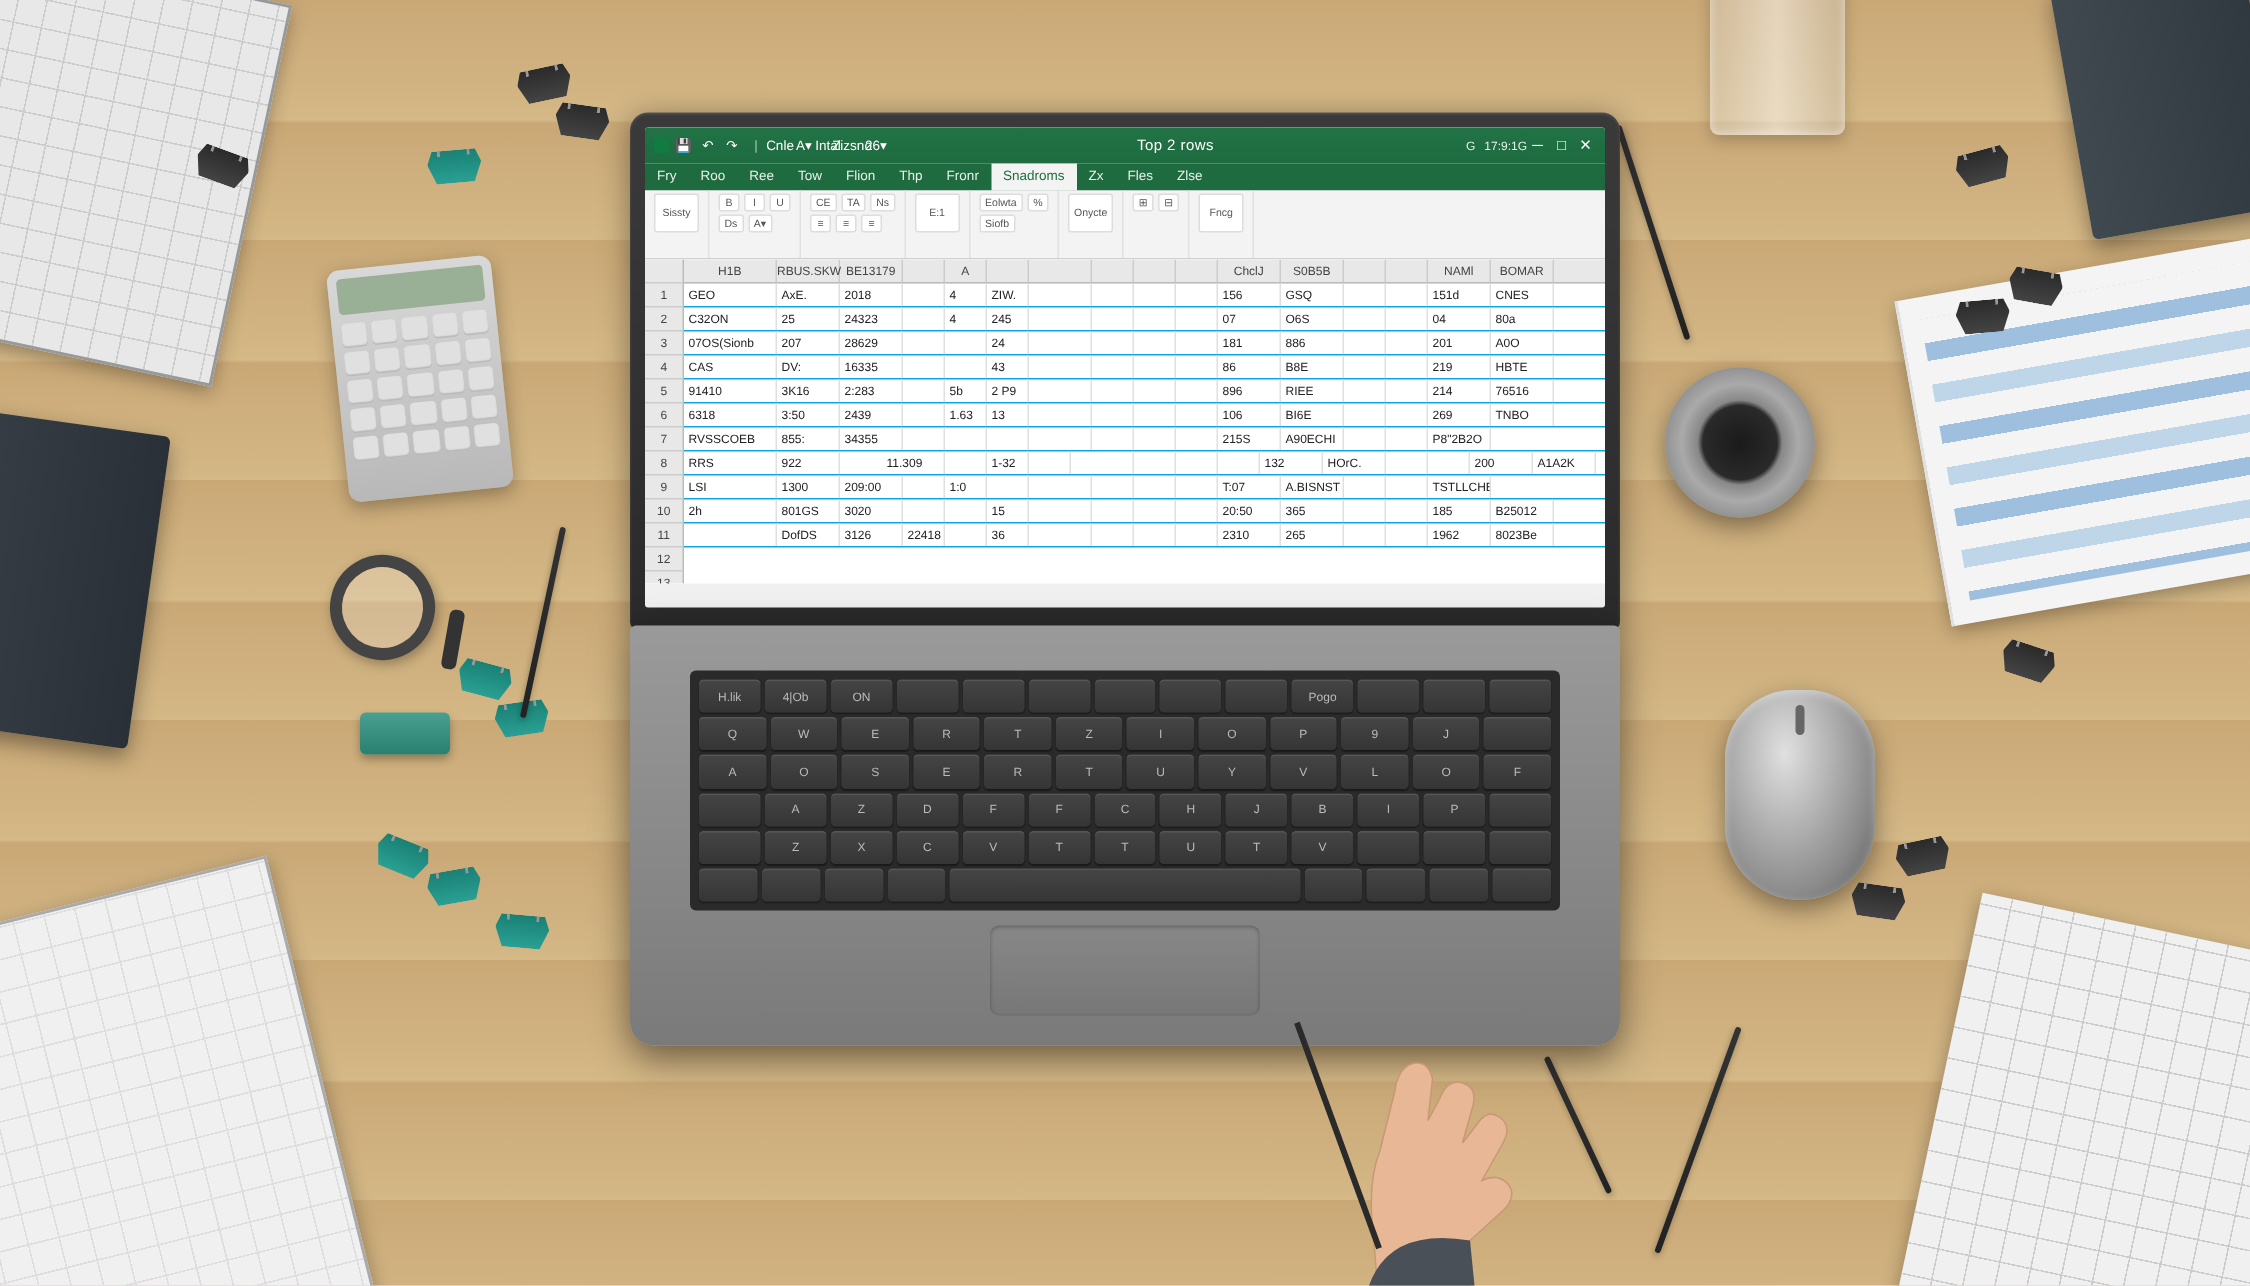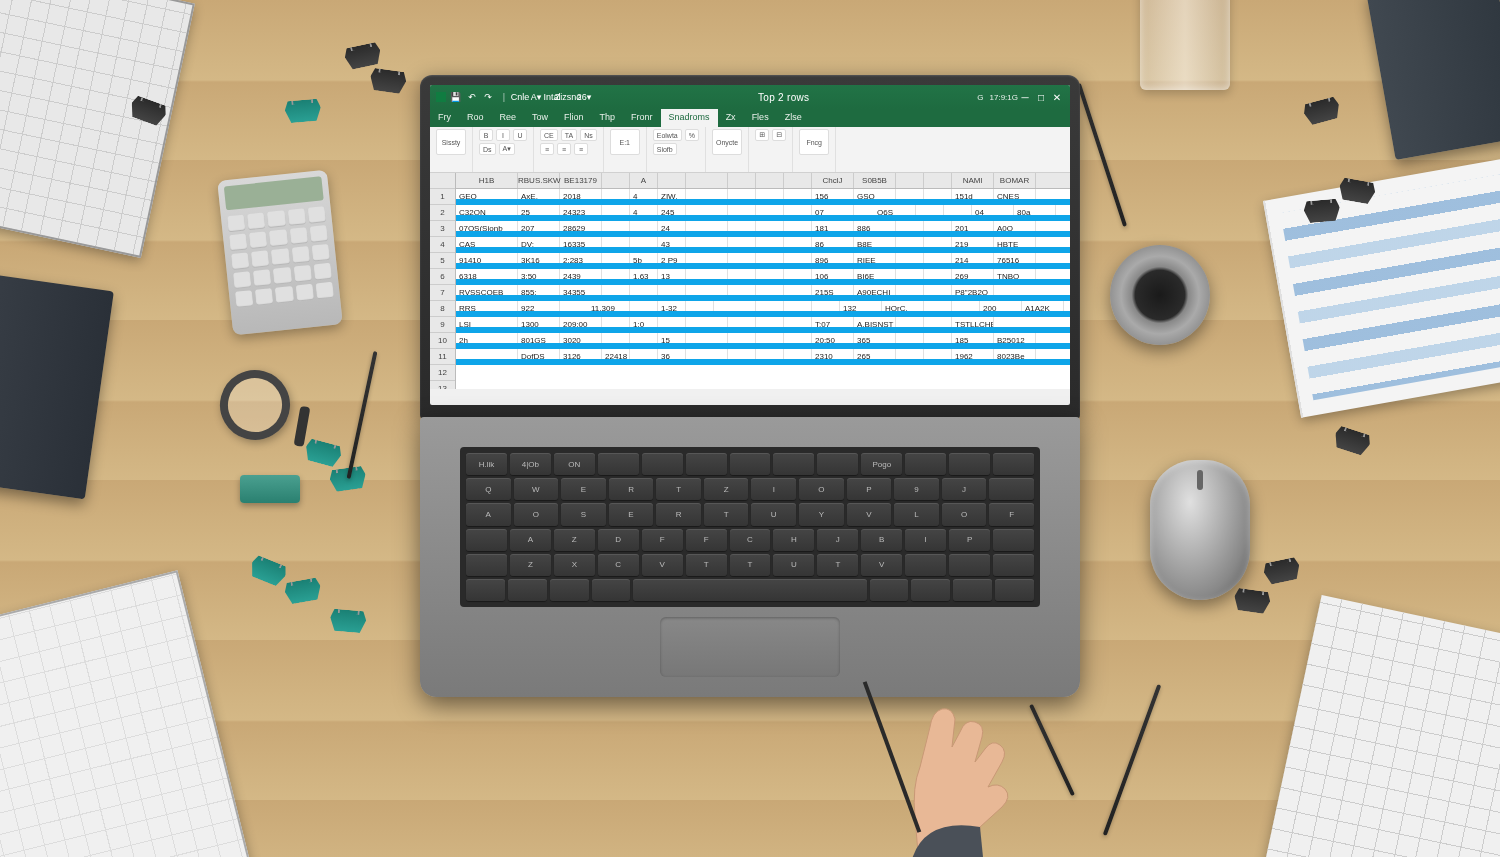--- a/index.html
+++ b/index.html
@@ -37,21 +37,21 @@
 .fx { width:18px; text-align:center; border-right:1px solid #ccc; padding:2px 0; color:#666; font-style:italic; }
 .finput { flex:1; padding:2px 4px; }
 
 
 .grid { display:flex; height:calc(100% - 104px); overflow:hidden; background:#fff; font-size:8px; }
 .rowhdrs { background:#e8e8e8; width:26px; border-right:1px solid #bbb; }
 .rowhdrs div { height:16px; border-bottom:1px solid #ccc; text-align:center; line-height:16px; color:#444; font-size:8px; cursor:pointer; }
 .cells { flex:1; overflow:hidden; }
 .colhdrs { display:flex; background:#e8e8e8; border-bottom:1px solid #bbb; height:16px; }
 .colhdrs div { border-right:1px solid #ccc; text-align:center; line-height:16px; color:#444; cursor:pointer; }
-.datarow { display:flex; height:16px; border-bottom:6px solid #0ea5e9; }
+.datarow { display:flex; height:16px; border-bottom:1px solid #0ea5e9; }
 .datarow div { border-right:1px solid #e0e0e0; padding:0 3px; line-height:16px; color:#222; overflow:hidden; white-space:nowrap; cursor:cell; }
 
 
 .base { background:linear-gradient(180deg,#9a9a9a,#7a7a7a); height:280px; border-radius:4px 4px 16px 16px; position:relative; box-shadow:0 8px 24px rgba(0,0,0,0.5); margin-top:-2px; }
 .kbd { position:absolute; top:30px; left:40px; right:40px; height:160px; background:#2a2a2a; border-radius:4px; padding:6px; display:flex; flex-direction:column; gap:3px; }
 .kbd-row { display:flex; gap:3px; flex:1; }
 .key { background:linear-gradient(180deg,#454545,#353535); border-radius:3px; flex:1; display:flex; align-items:center; justify-content:center; color:#bbb; font-size:8px; box-shadow:inset 0 1px 0 rgba(255,255,255,0.1), 0 1px 1px rgba(0,0,0,0.4); }
 .key.space { flex:6; }
 .trackpad { position:absolute; bottom:20px; left:50%; transform:translateX(-50%); width:180px; height:60px; background:linear-gradient(180deg,#888,#777); border-radius:6px; box-shadow:inset 0 1px 3px rgba(0,0,0,0.3); }
 
@@ -331,21 +331,21 @@
                 <div style="width: 42px;">25</div>
                 <div style="width: 42px;">24323</div>
                 <div style="width: 28px;"></div>
                 <div style="width: 28px;">4</div>
                 <div style="width: 28px;">245</div>
                 <div style="width: 42px;"></div>
                 <div style="width: 28px;"></div>
                 <div style="width: 28px;"></div>
                 <div style="width: 28px;"></div>
                 <div style="width: 42px;">07</div>
-                <div style="width: 42px; margin-left: 20px;">O6S</div>
+                <div style="width: 42px;">O6S</div>
                 <div style="width: 28px;"></div>
                 <div style="width: 28px;"></div>
                 <div style="width: 42px;">04</div>
                 <div style="width: 42px;">80a</div>
               </div>
               <div class="datarow">
                 <div style="width: 62px;">07OS(Sionb</div>
                 <div style="width: 42px;">207</div>
                 <div style="width: 42px;">28629</div>
                 <div style="width: 28px;"></div>

